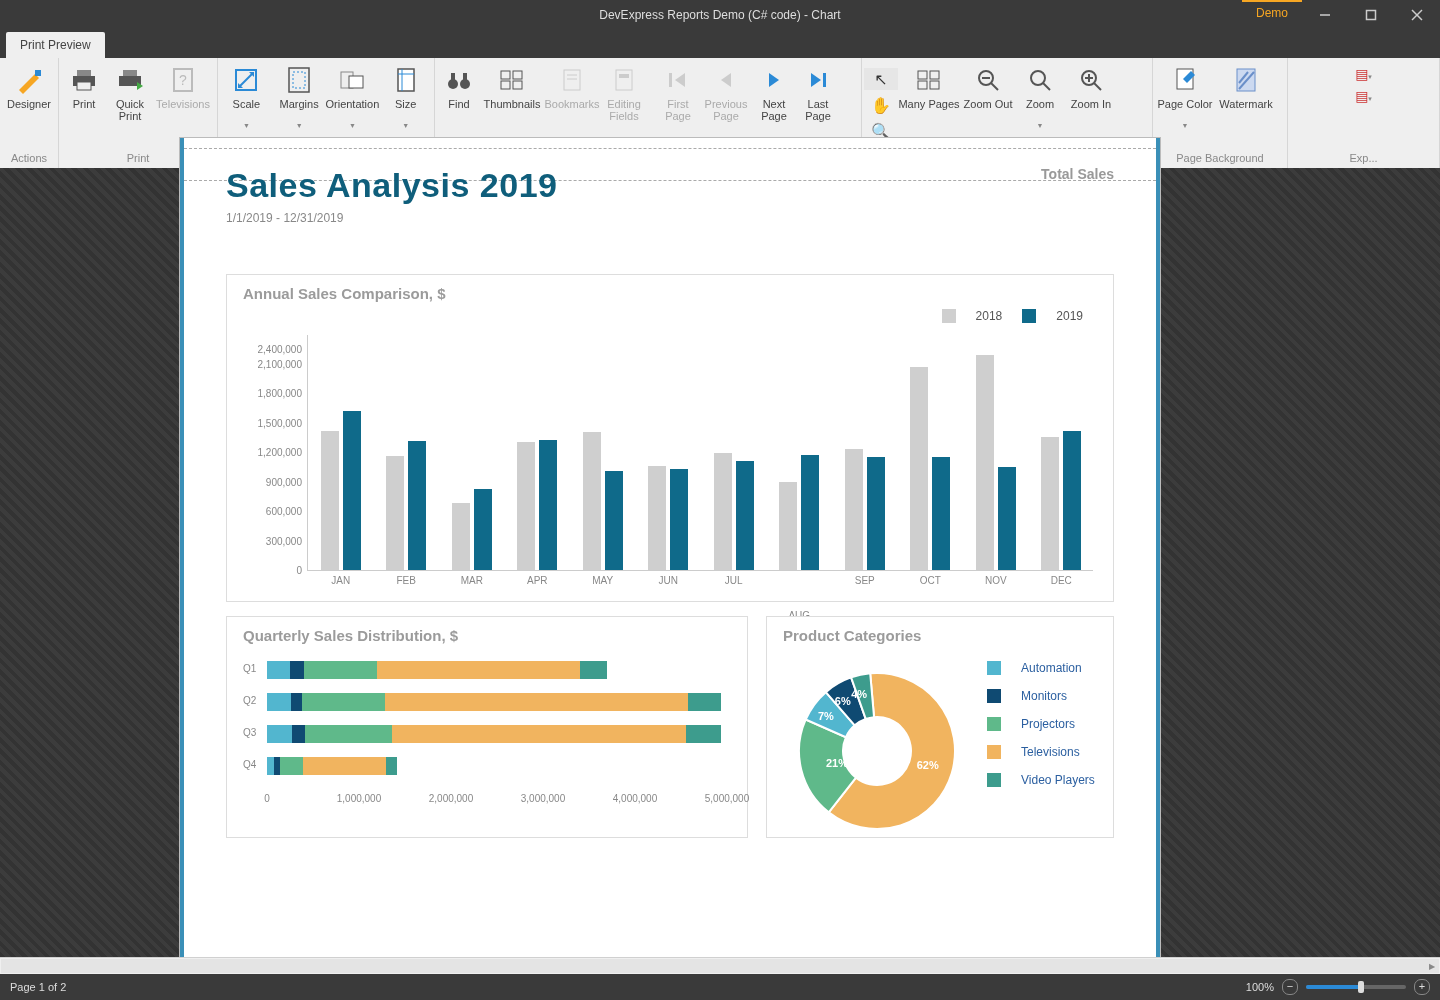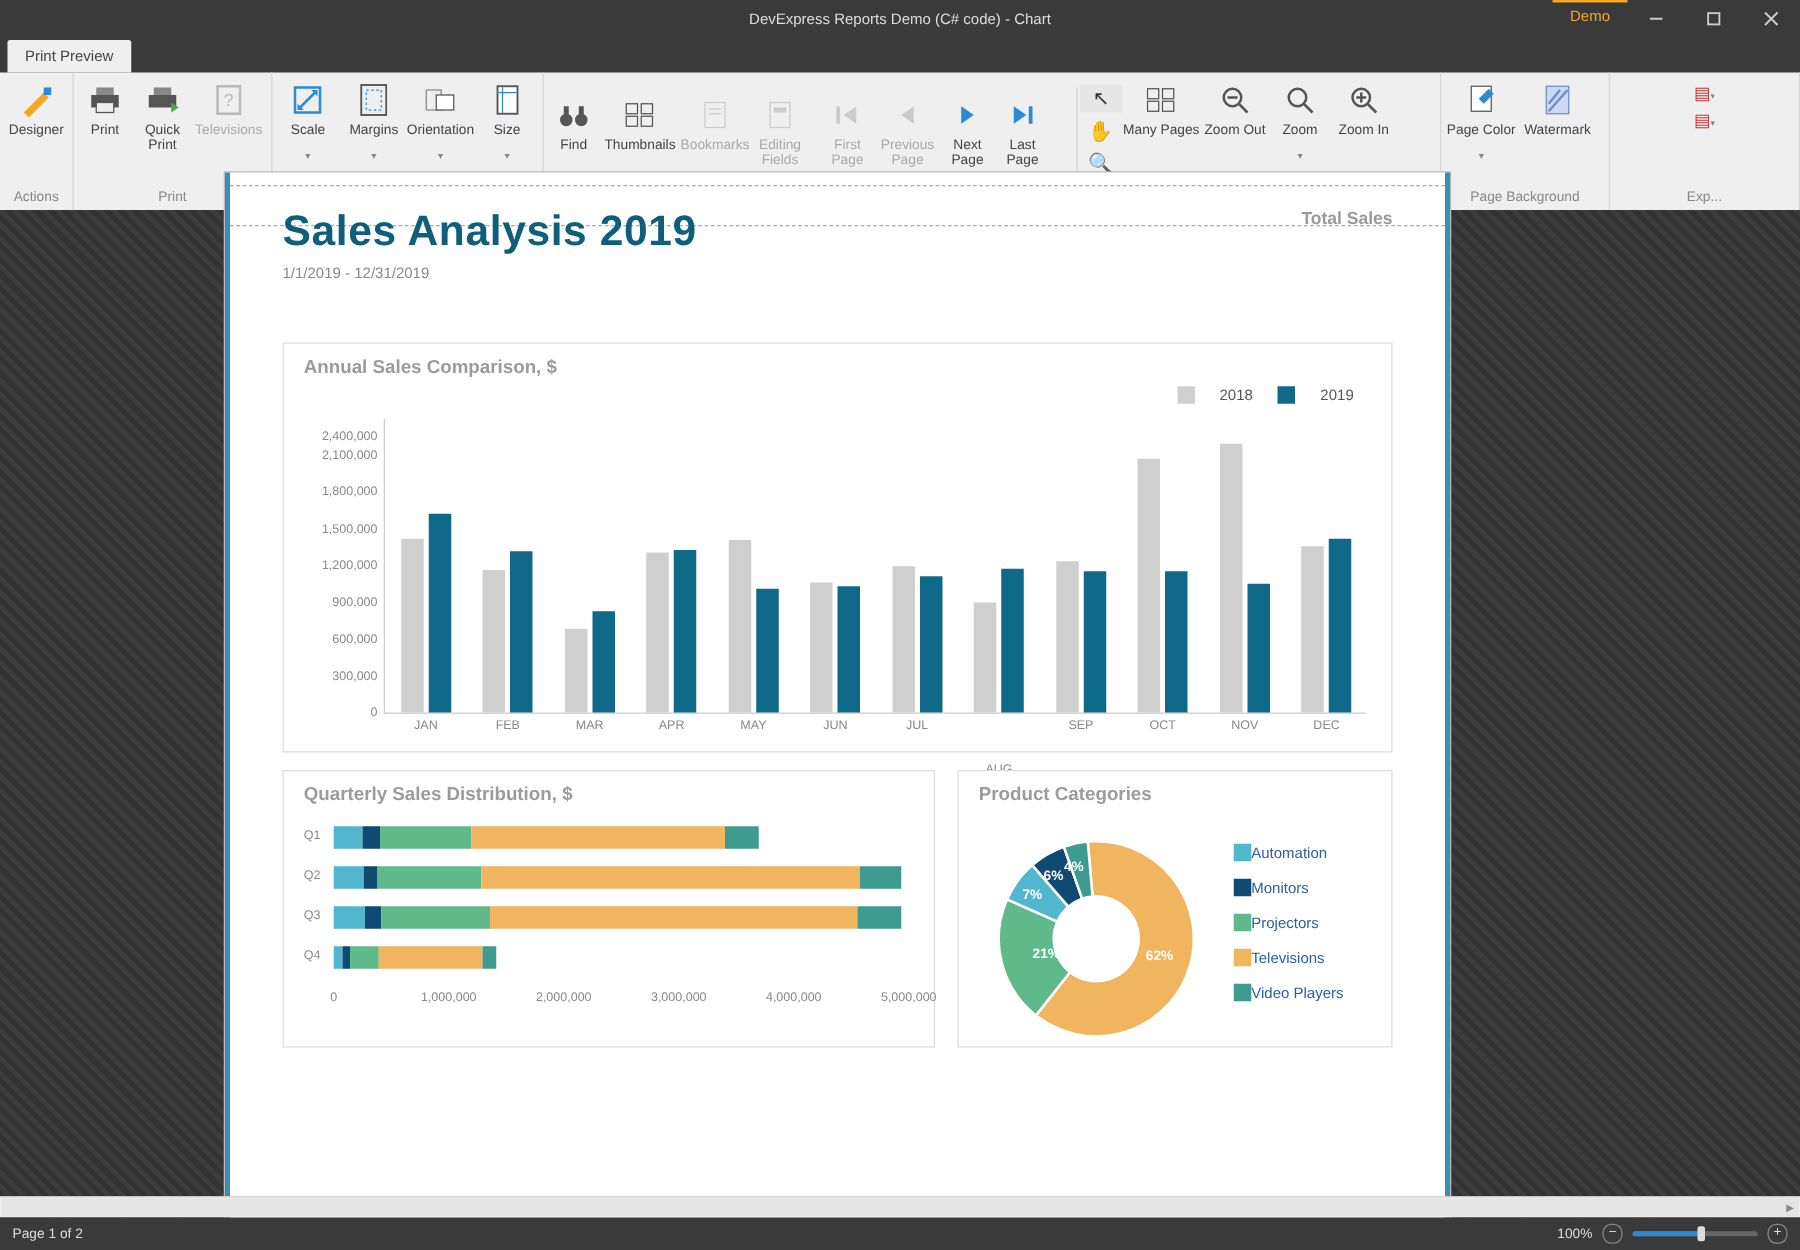--- a/index.html
+++ b/index.html
@@ -55,21 +55,21 @@
 .legend{position:absolute;right:30px;top:34px;display:flex;gap:20px;align-items:center;font-size:12px;color:#555;}
 .legend .sq{width:14px;height:14px;display:inline-block;}
 
 .qplot{position:absolute;left:40px;right:10px;top:44px;bottom:30px;}
 .qbar-row{position:absolute;left:0;right:0;height:18px;display:flex;}
 .qseg{height:100%;}
 .qx-lbl{position:absolute;font-size:10px;color:#888;}
 
 .donut-wrap{position:absolute;left:20px;top:44px;width:180px;height:180px;}
 .donut-legend{position:absolute;left:220px;top:44px;font-size:12px;color:#2b5fa0;}
-.donut-legend div{display:flex;align-items:flex-end;gap:0;height:28px;}
+.donut-legend div{display:flex;align-items:flex-start;gap:20px;height:28px;}
 .donut-legend .sq{width:14px;height:14px;}
 .donut-slice-lbl{position:absolute;font-size:11px;color:#fff;font-weight:600;}
 
 .statusbar{position:absolute;left:0;right:0;bottom:0;height:26px;background:#3a3a3a;color:#ddd;display:flex;align-items:center;font-size:11px;padding:0 10px;}
 .statusbar .spacer{flex:1;}
 .zoom-ctl{display:flex;align-items:center;gap:8px;}
 .zoom-slider{width:100px;height:4px;background:#666;position:relative;border-radius:2px;}
 .zoom-slider .prog{position:absolute;left:0;top:0;bottom:0;width:55%;background:#2b8ad6;border-radius:2px;}
 .zoom-slider .thumb{position:absolute;left:55%;top:-4px;width:6px;height:12px;background:#ddd;border-radius:2px;transform:translateX(-50%);}
 .hscroll{position:absolute;left:0;right:0;bottom:26px;height:16px;background:#efefef;border-top:1px solid #d0d0d0;}
@@ -208,21 +208,21 @@
             </svg>
           </span>
           <span class="lbl">Size</span>
           <span class="drop">▼</span>
         </div>
     </div>
     <div class="glabel">Page Setup</div>
     <div style="position:absolute;right:3px;bottom:3px;width:12px;height:12px;border:1px solid #bbb;font-size:8px;text-align:center;line-height:10px;color:#888;">↘</div>
   </div>
 
-  <div class="group" style="width:426px;margin-top:12px;">
+  <div class="group" style="width:426px;">
     <div class="btns">
       <div class="rbtn" style="width:44px">
           <span class="ico">
             <svg width="26" height="22">
               <circle cx="7" cy="15" r="5" fill="#555"></circle>
               <circle cx="19" cy="15" r="5" fill="#555"></circle>
               <rect x="5" y="4" width="4" height="8" fill="#555"></rect>
               <rect x="17" y="4" width="4" height="8" fill="#555"></rect>
             </svg>
           </span>

